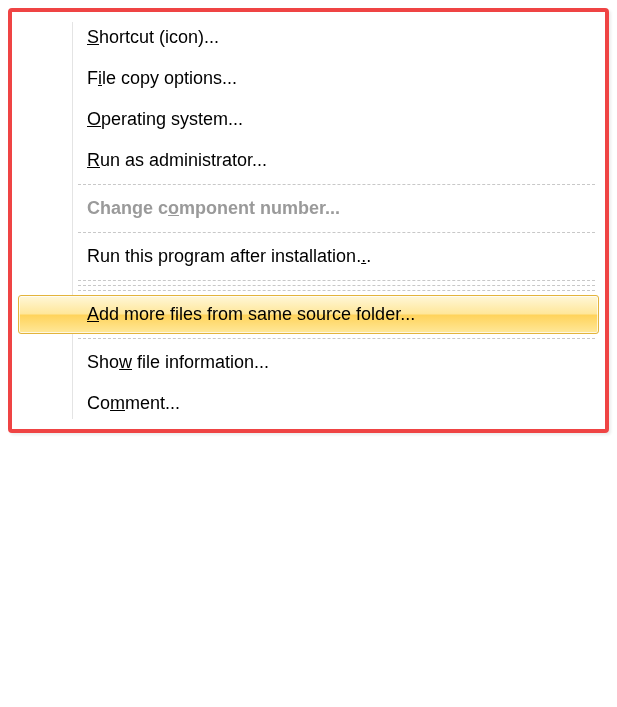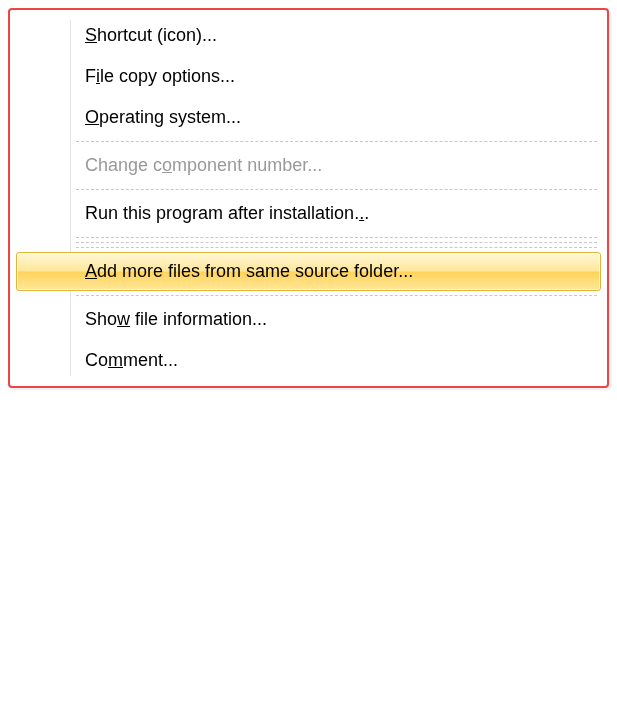--- a/index.html
+++ b/index.html
@@ -6,21 +6,21 @@
   body {
     margin: 0;
     padding: 8px;
     background: #fff;
     font-family: "Segoe UI", Tahoma, Verdana, sans-serif;
     font-size: 18px;
     width: 617px;
   }
   .menu {
     background: #fff;
-    border: 2px solid #ef4444;
+    border: 4px solid #ef4444;
     border-radius: 4px;
     box-shadow: 2px 2px 3px rgba(0,0,0,0.08);
     padding: 4px 4px;
     width: 601px;
   }
   .menu-inner { position: relative; }
   .vline {
     position: absolute;
     left: 56px;
     top: 4px;
@@ -31,21 +31,21 @@
   .item {
     position: relative;
     padding: 8px 14px 8px 68px;
     color: #000;
     cursor: default;
     white-space: nowrap;
     border: 1px solid transparent;
     border-radius: 3px;
     margin: 2px 2px;
   }
-  .item.disabled { color: #9a9a9a; }
+  .item.disabled { color: #9a9a9a; font-weight: bold; }
   .item.hover {
     background: linear-gradient(to bottom, #fff7d8 0%, #ffe79a 48%, #ffd35b 52%, #ffe89a 100%);
     border: 1px solid #e3b43b;
     box-shadow: inset 0 0 0 1px rgba(255,255,255,0.7);
   }
   .sep {
     margin: 4px 6px 4px 62px;
     height: 0;
     border-top: 1px dashed #c8c8c8;
   }
@@ -54,20 +54,21 @@
 </head>
 <body>
 
 <div class="menu">
   <div class="menu-inner">
     <div class="vline"></div>
     <div id="menu-body">
         <div class="item"><span><span class="mn">S</span>hortcut (icon)...</span></div>
         <div class="item"><span>F<span class="mn">i</span>le copy options...</span></div>
         <div class="item"><span><span class="mn">O</span>perating system...</span></div>
+        <div class="item"><span><span class="mn">R</span>un as administrator...</span></div>
         <div class="sep"></div>
         <div class="item disabled"><span>Change c<span class="mn">o</span>mponent number...</span></div>
         <div class="sep"></div>
         <div class="item"><span>Run this program after installation.<span class="mn">.</span>.</span></div>
         <div class="sep"></div>
         <div class="sep"></div>
         <div class="sep"></div>
         <div class="item hover"><span><span class="mn">A</span>dd more files from same source folder...</span></div>
         <div class="sep"></div>
         <div class="item"><span>Sho<span class="mn">w</span> file information...</span></div>

